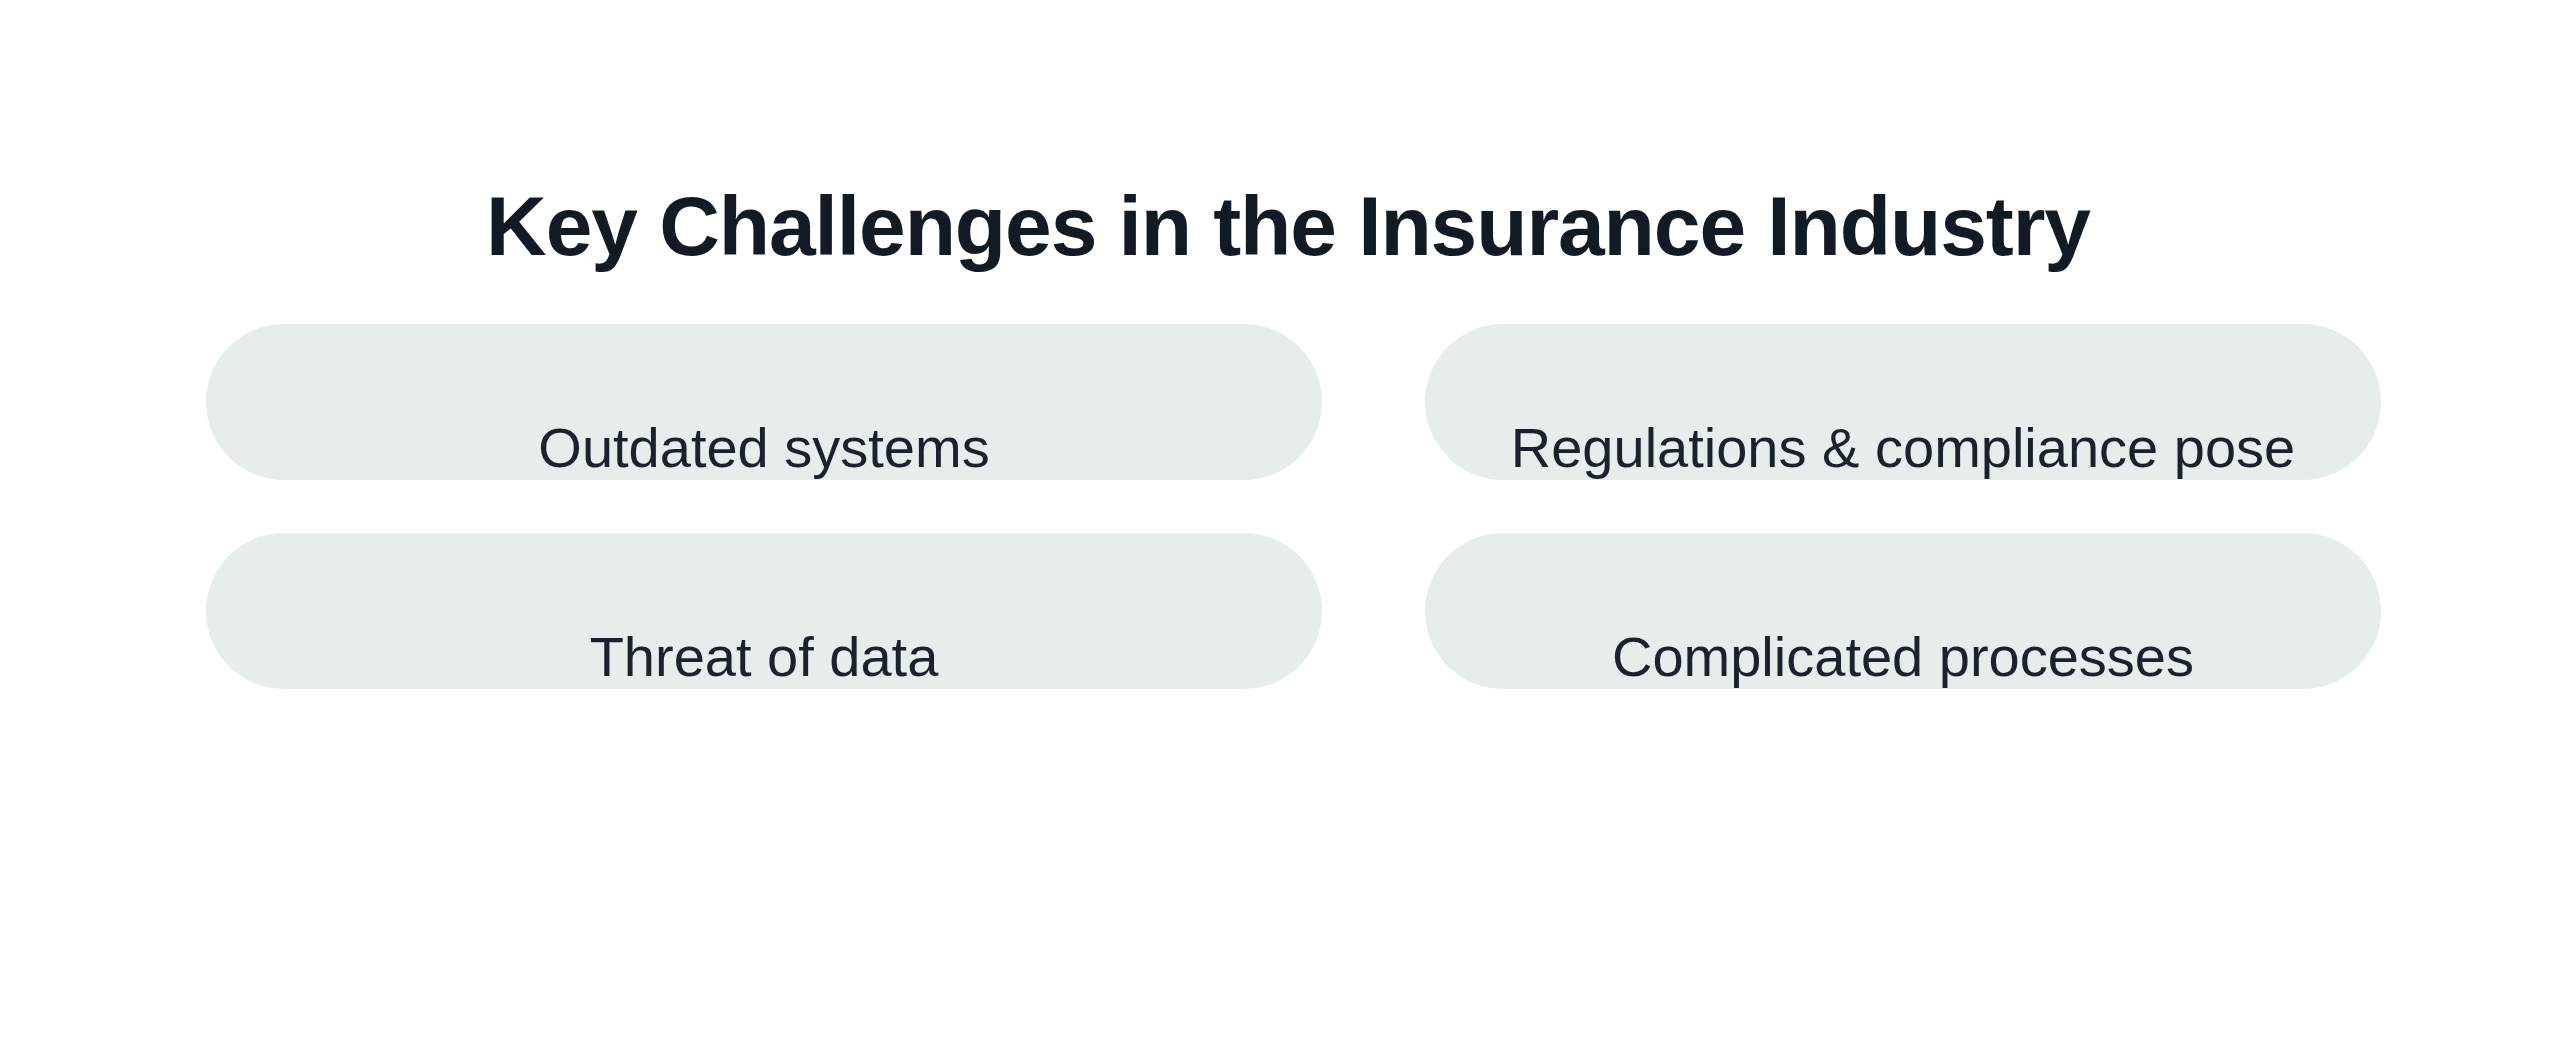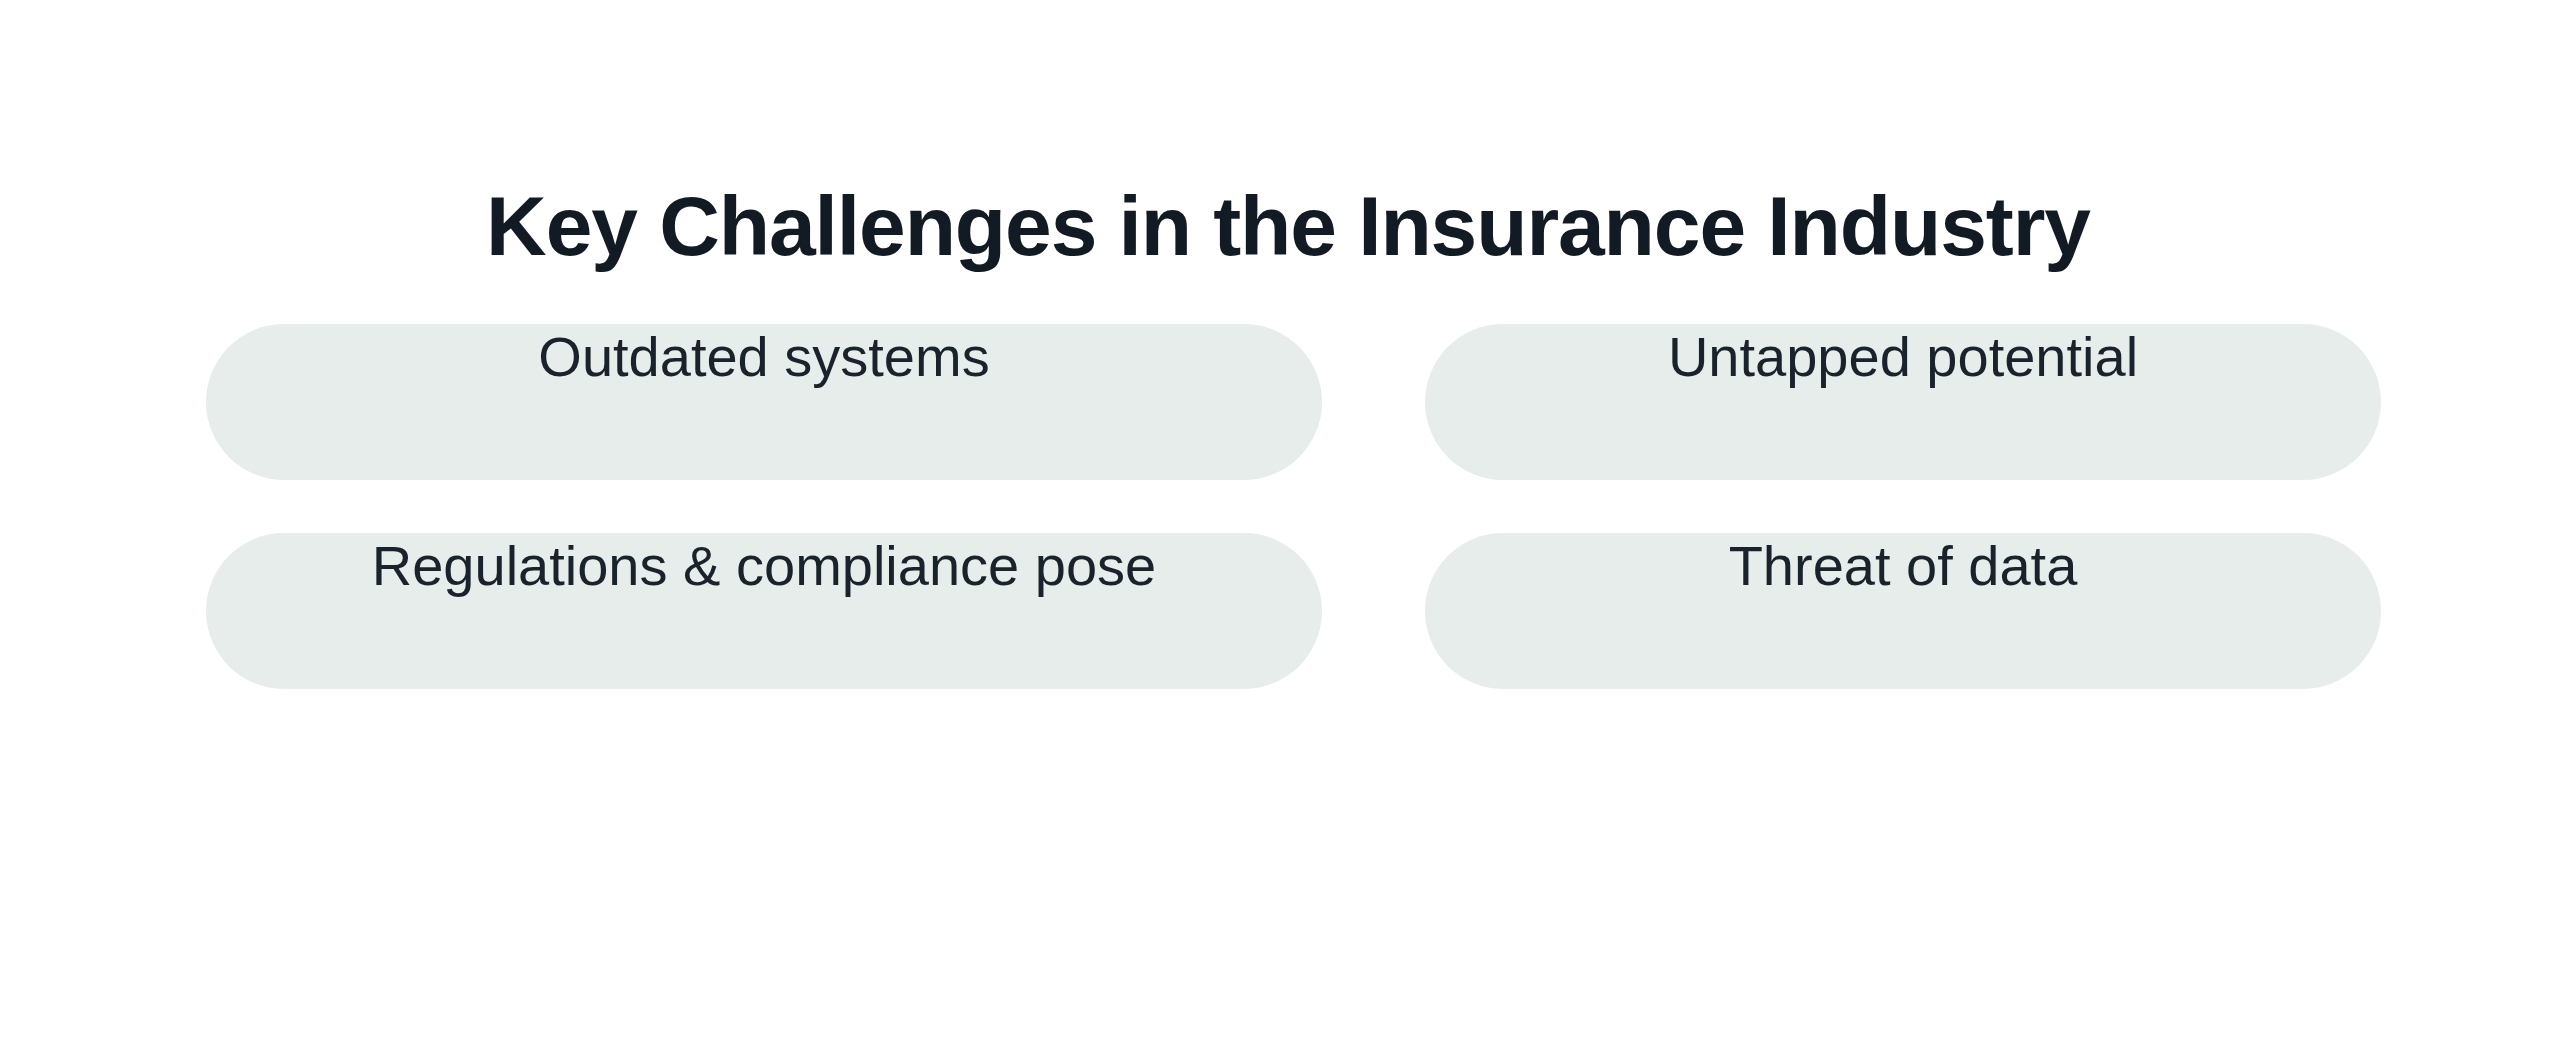--- a/index.html
+++ b/index.html
@@ -41,21 +41,21 @@
     display: grid;
     grid-template-columns: 1116px 956px;
     grid-auto-rows: 156px;
     column-gap: 103px;
     row-gap: 53px;
   }
   .pill {
     background: #e6edeb;
     border-radius: 78px;
     display: flex;
-    align-items: flex-start;
+    align-items: flex-end;
     justify-content: center;
   }
   .pill-label {
     font-size: 56px;
     font-weight: 400;
     color: #1a232b;
     letter-spacing: 0px;
     white-space: nowrap;
   }
 </style>
@@ -65,29 +65,29 @@
 <div class="canvas">
 
   <h1 class="title">Key Challenges in the Insurance Industry</h1>
 
   <div class="grid">
 
     <div class="pill">
       <span class="pill-label">Outdated systems</span>
     </div>
 
-    <div class="pill">
-      <span class="pill-label">Untapped potential</span>
-    </div>
 
     <div class="pill">
       <span class="pill-label">Regulations &amp; compliance pose</span>
     </div>
 
     <div class="pill">
       <span class="pill-label">Threat of data</span>
     </div>
 
 
+    <div class="pill">
+      <span class="pill-label">Complicated processes</span>
+    </div>
 
   </div>
 </div>
 
 
 </body></html>

